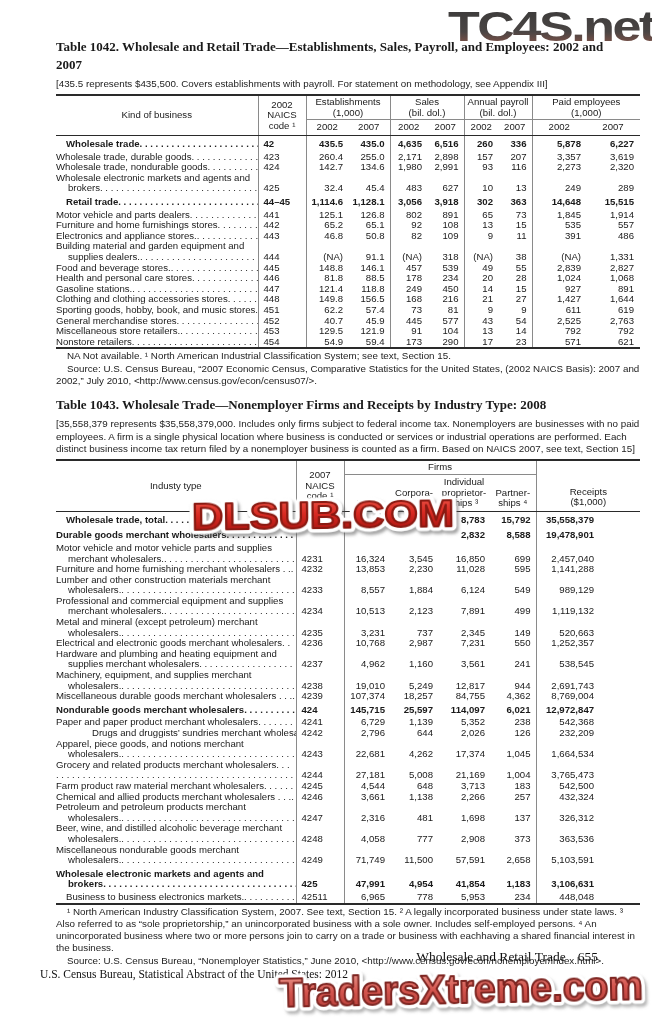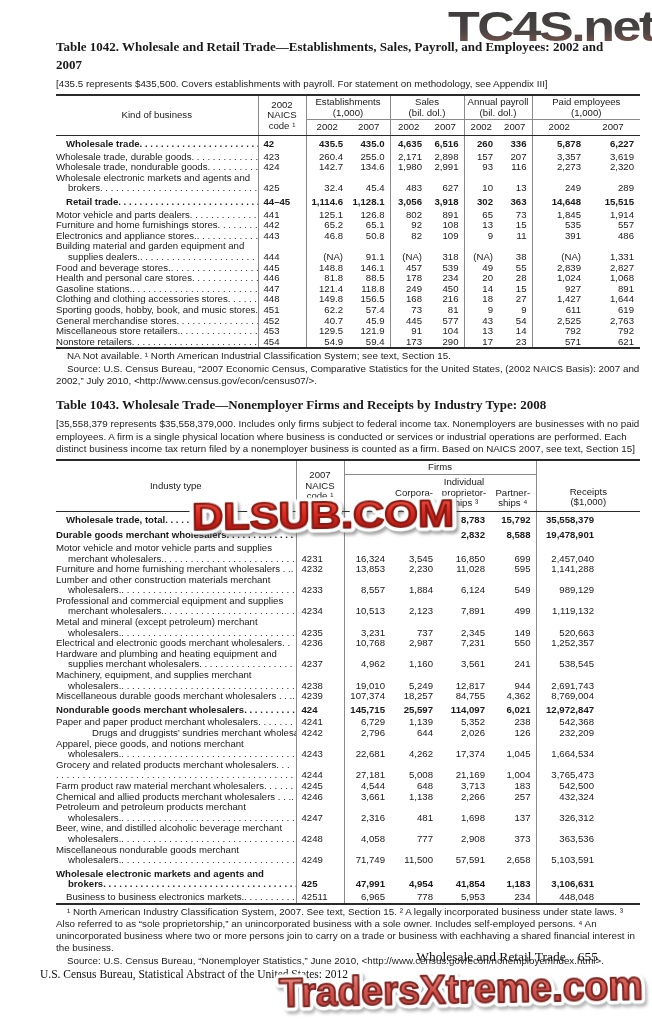--- a/index.html
+++ b/index.html
@@ -302,21 +302,21 @@
               <div class="line" style="padding-left: 0px;">
                 <span class="t">Clothing and clothing accessories stores</span>
                 <span class="dots"></span>
               </div>
             </td>
             <td class="code vr">448</td>
             <td class="num">149.8</td>
             <td class="num vr">156.5</td>
             <td class="num">168</td>
             <td class="num vr">216</td>
-            <td class="num">18</td>
+            <td class="num">21</td>
             <td class="num vr">27</td>
             <td class="num">1,427</td>
             <td class="num" style="padding-right: 6px;">1,644</td>
           </tr>
           <tr>
             <td class="lbl vr">
               <div class="line" style="padding-left: 0px;">
                 <span class="t">Sporting goods, hobby, book, and music stores</span>
                 <span class="dots"></span>
               </div>

